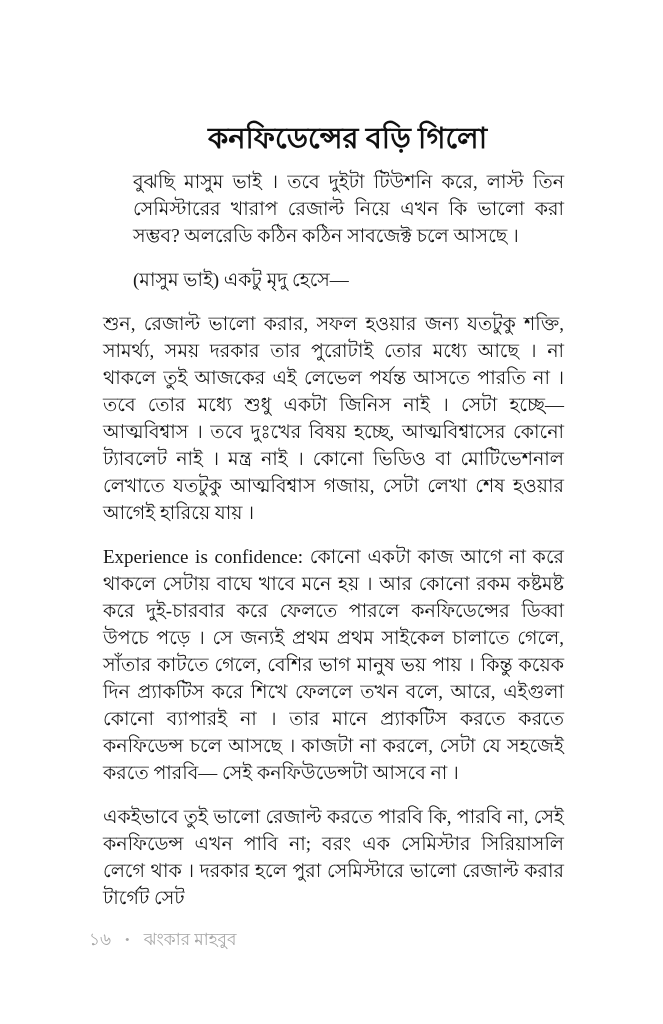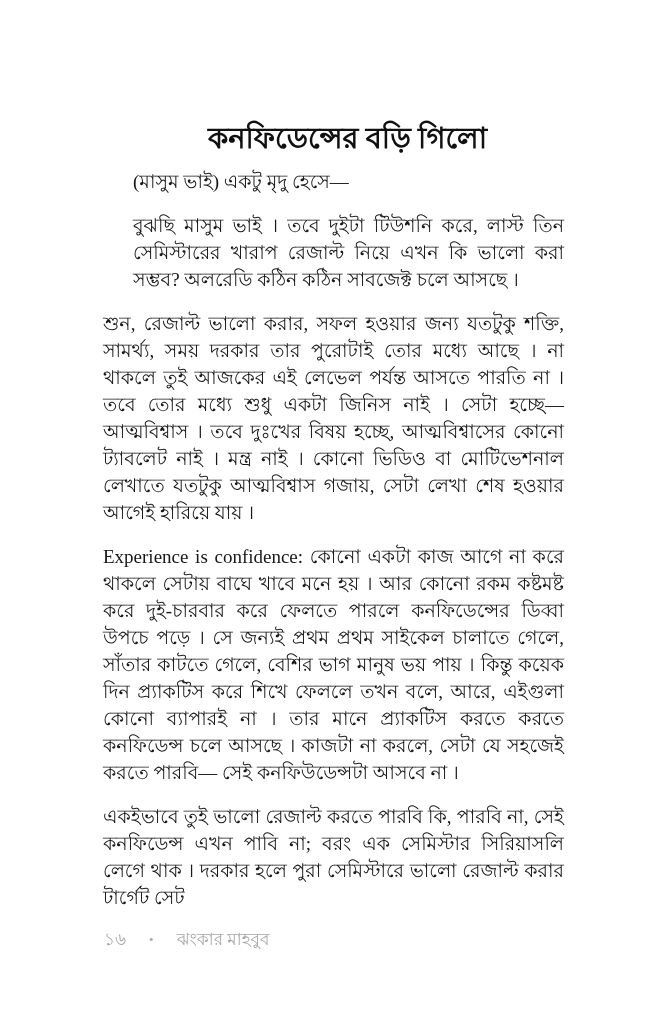--- a/index.html
+++ b/index.html
@@ -39,46 +39,46 @@
     text-justify: inter-word;
   }
   .para {
     margin: 0 0 17px 0;
   }
   .para.quote {
     padding-left: 30px;
   }
   .footer {
     position: absolute;
-    left: 104px;
+    left: 89px;
     top: 929px;
     font-size: 17px;
     line-height: 22px;
     color: #a7a7a7;
     display: flex;
     align-items: center;
-    gap: 23px;
+    gap: 14px;
   }
   .footer .bullet {
     font-size: 13px;
     line-height: 22px;
   }
 </style>
 </head>
 <body>
 
 <div class="page">
 
   <h1 class="chapter-title">কনফিডেন্সের বড়ি গিলো</h1>
 
   <div class="content">
 
+    <p class="para quote">বুঝছি মাসুম ভাই । তবে দুইটা টিউশনি করে, লাস্ট তিন সেমিস্টারের খারাপ রেজাল্ট নিয়ে এখন কি ভালো করা সম্ভব? অলরেডি কঠিন কঠিন সাবজেক্ট চলে আসছে ।</p>
+
     <p class="para quote">(মাসুম ভাই) একটু মৃদু হেসে—</p>
-
-    <p class="para quote">বুঝছি মাসুম ভাই । তবে দুইটা টিউশনি করে, লাস্ট তিন সেমিস্টারের খারাপ রেজাল্ট নিয়ে এখন কি ভালো করা সম্ভব? অলরেডি কঠিন কঠিন সাবজেক্ট চলে আসছে ।</p>
 
     <p class="para">শুন, রেজাল্ট ভালো করার, সফল হওয়ার জন্য যতটুকু শক্তি, সামর্থ্য, সময় দরকার তার পুরোটাই তোর মধ্যে আছে । না থাকলে তুই আজকের এই লেভেল পর্যন্ত আসতে পারতি না । তবে তোর মধ্যে শুধু একটা জিনিস নাই । সেটা হচ্ছে— আত্মবিশ্বাস । তবে দুঃখের বিষয় হচ্ছে, আত্মবিশ্বাসের কোনো ট্যাবলেট নাই । মন্ত্র নাই । কোনো ভিডিও বা মোটিভেশনাল লেখাতে যতটুকু আত্মবিশ্বাস গজায়, সেটা লেখা শেষ হওয়ার আগেই হারিয়ে যায় ।</p>
 
 
     <p class="para"><span>Experience is confidence:</span><span> কোনো একটা কাজ আগে না করে থাকলে সেটায় বাঘে খাবে মনে হয় । আর কোনো রকম কষ্টমষ্ট করে দুই-চারবার করে ফেলতে পারলে কনফিডেন্সের ডিব্বা উপচে পড়ে । সে জন্যই প্রথম প্রথম সাইকেল চালাতে গেলে, সাঁতার কাটতে গেলে, বেশির ভাগ মানুষ ভয় পায় । কিন্তু কয়েক দিন প্র্যাকটিস করে শিখে ফেললে তখন বলে, আরে, এইগুলা কোনো ব্যাপারই না । তার মানে প্র্যাকটিস করতে করতে কনফিডেন্স চলে আসছে । কাজটা না করলে, সেটা যে সহজেই করতে পারবি— সেই কনফিউডেন্সটা আসবে না ।</span></p>
 
     <p class="para">একইভাবে তুই ভালো রেজাল্ট করতে পারবি কি, পারবি না, সেই কনফিডেন্স এখন পাবি না; বরং এক সেমিস্টার সিরিয়াসলি লেগে থাক । দরকার হলে পুরা সেমিস্টারে ভালো রেজাল্ট করার টার্গেট সেট</p>
 
   </div>
 

